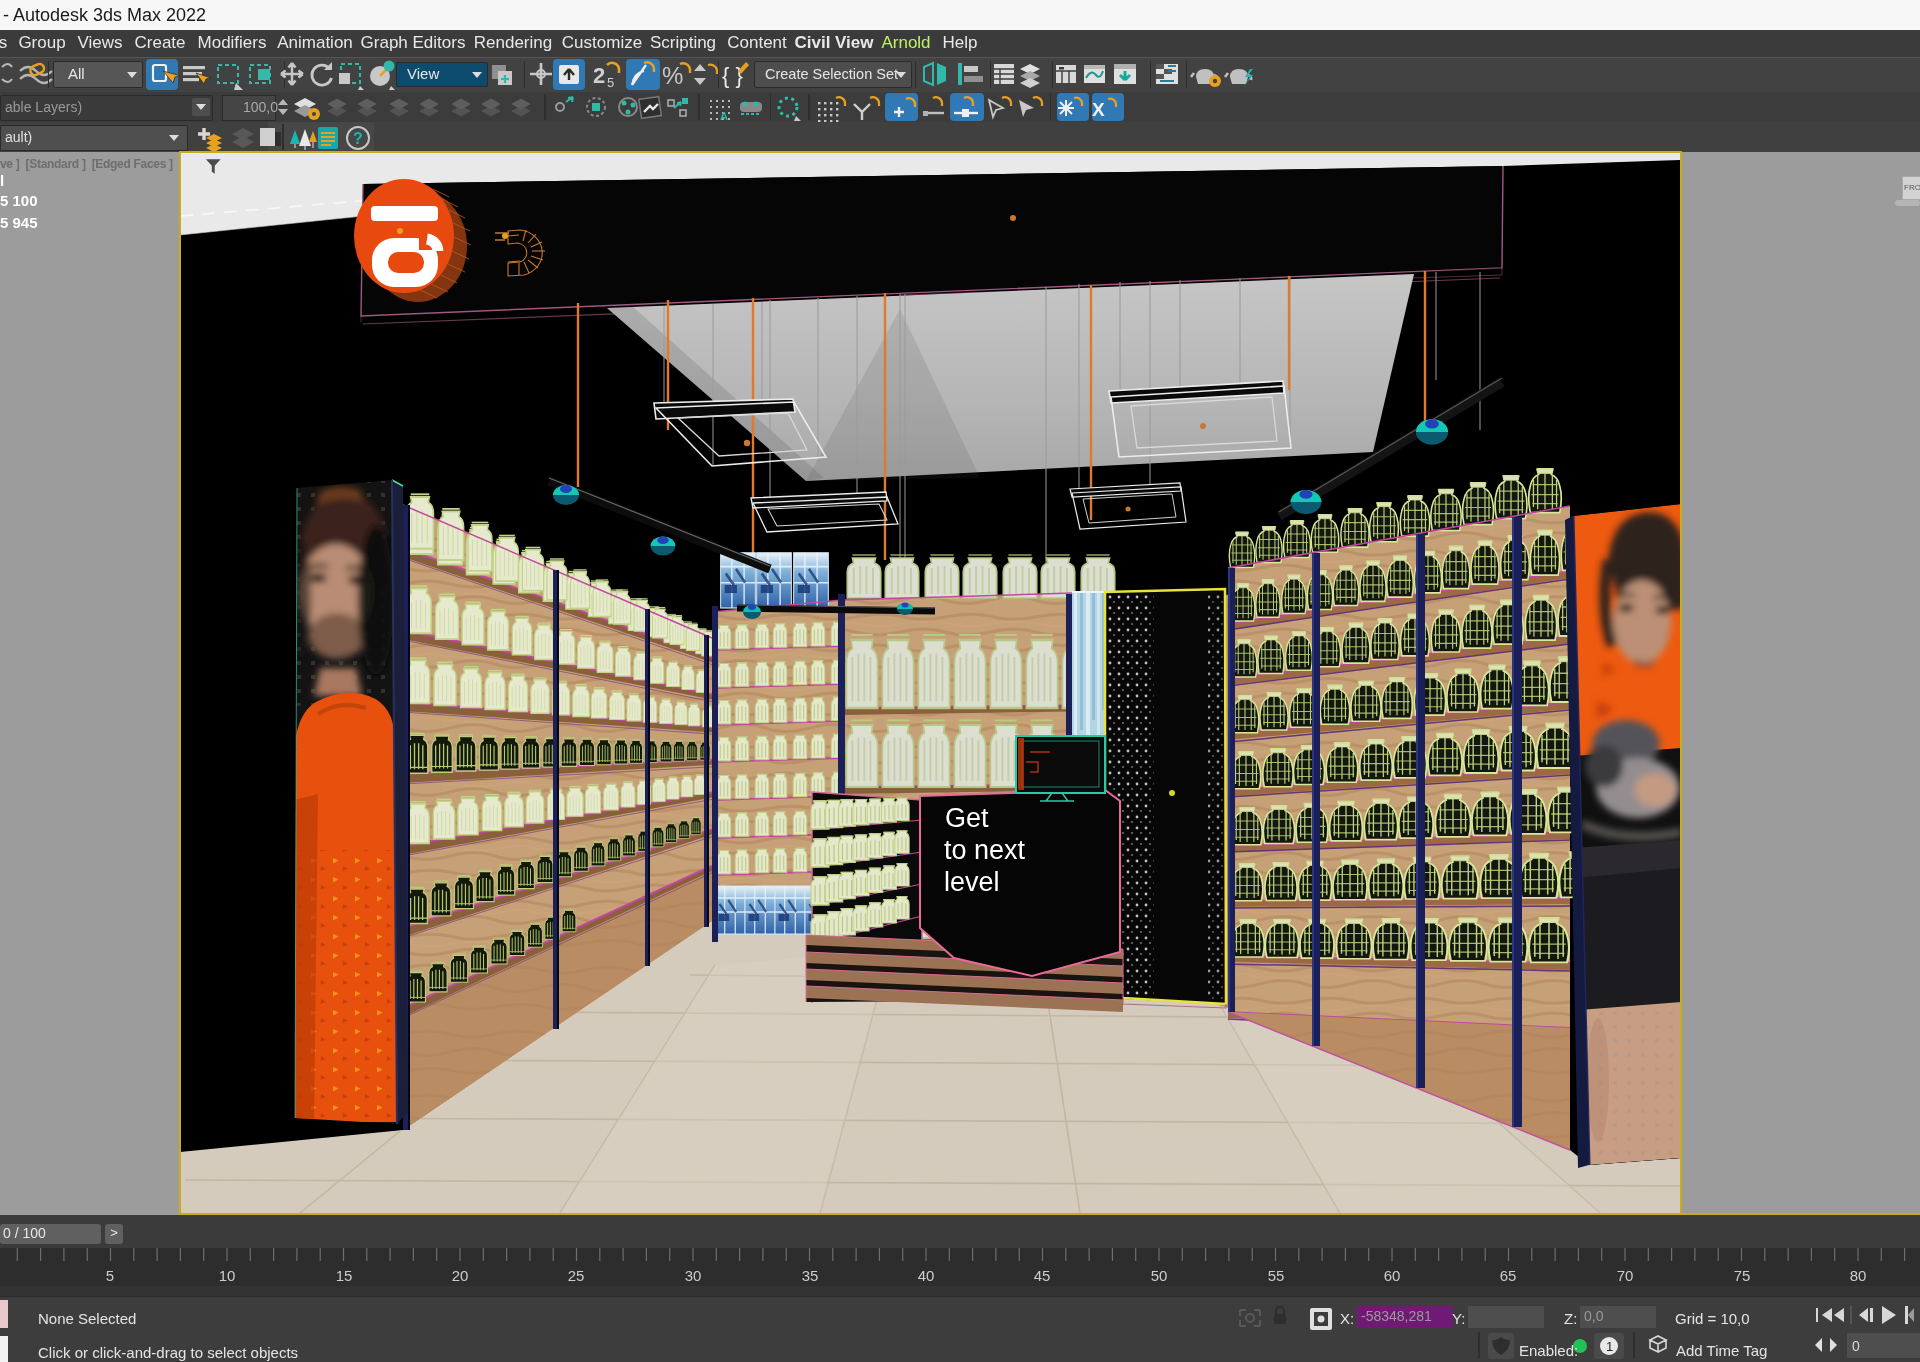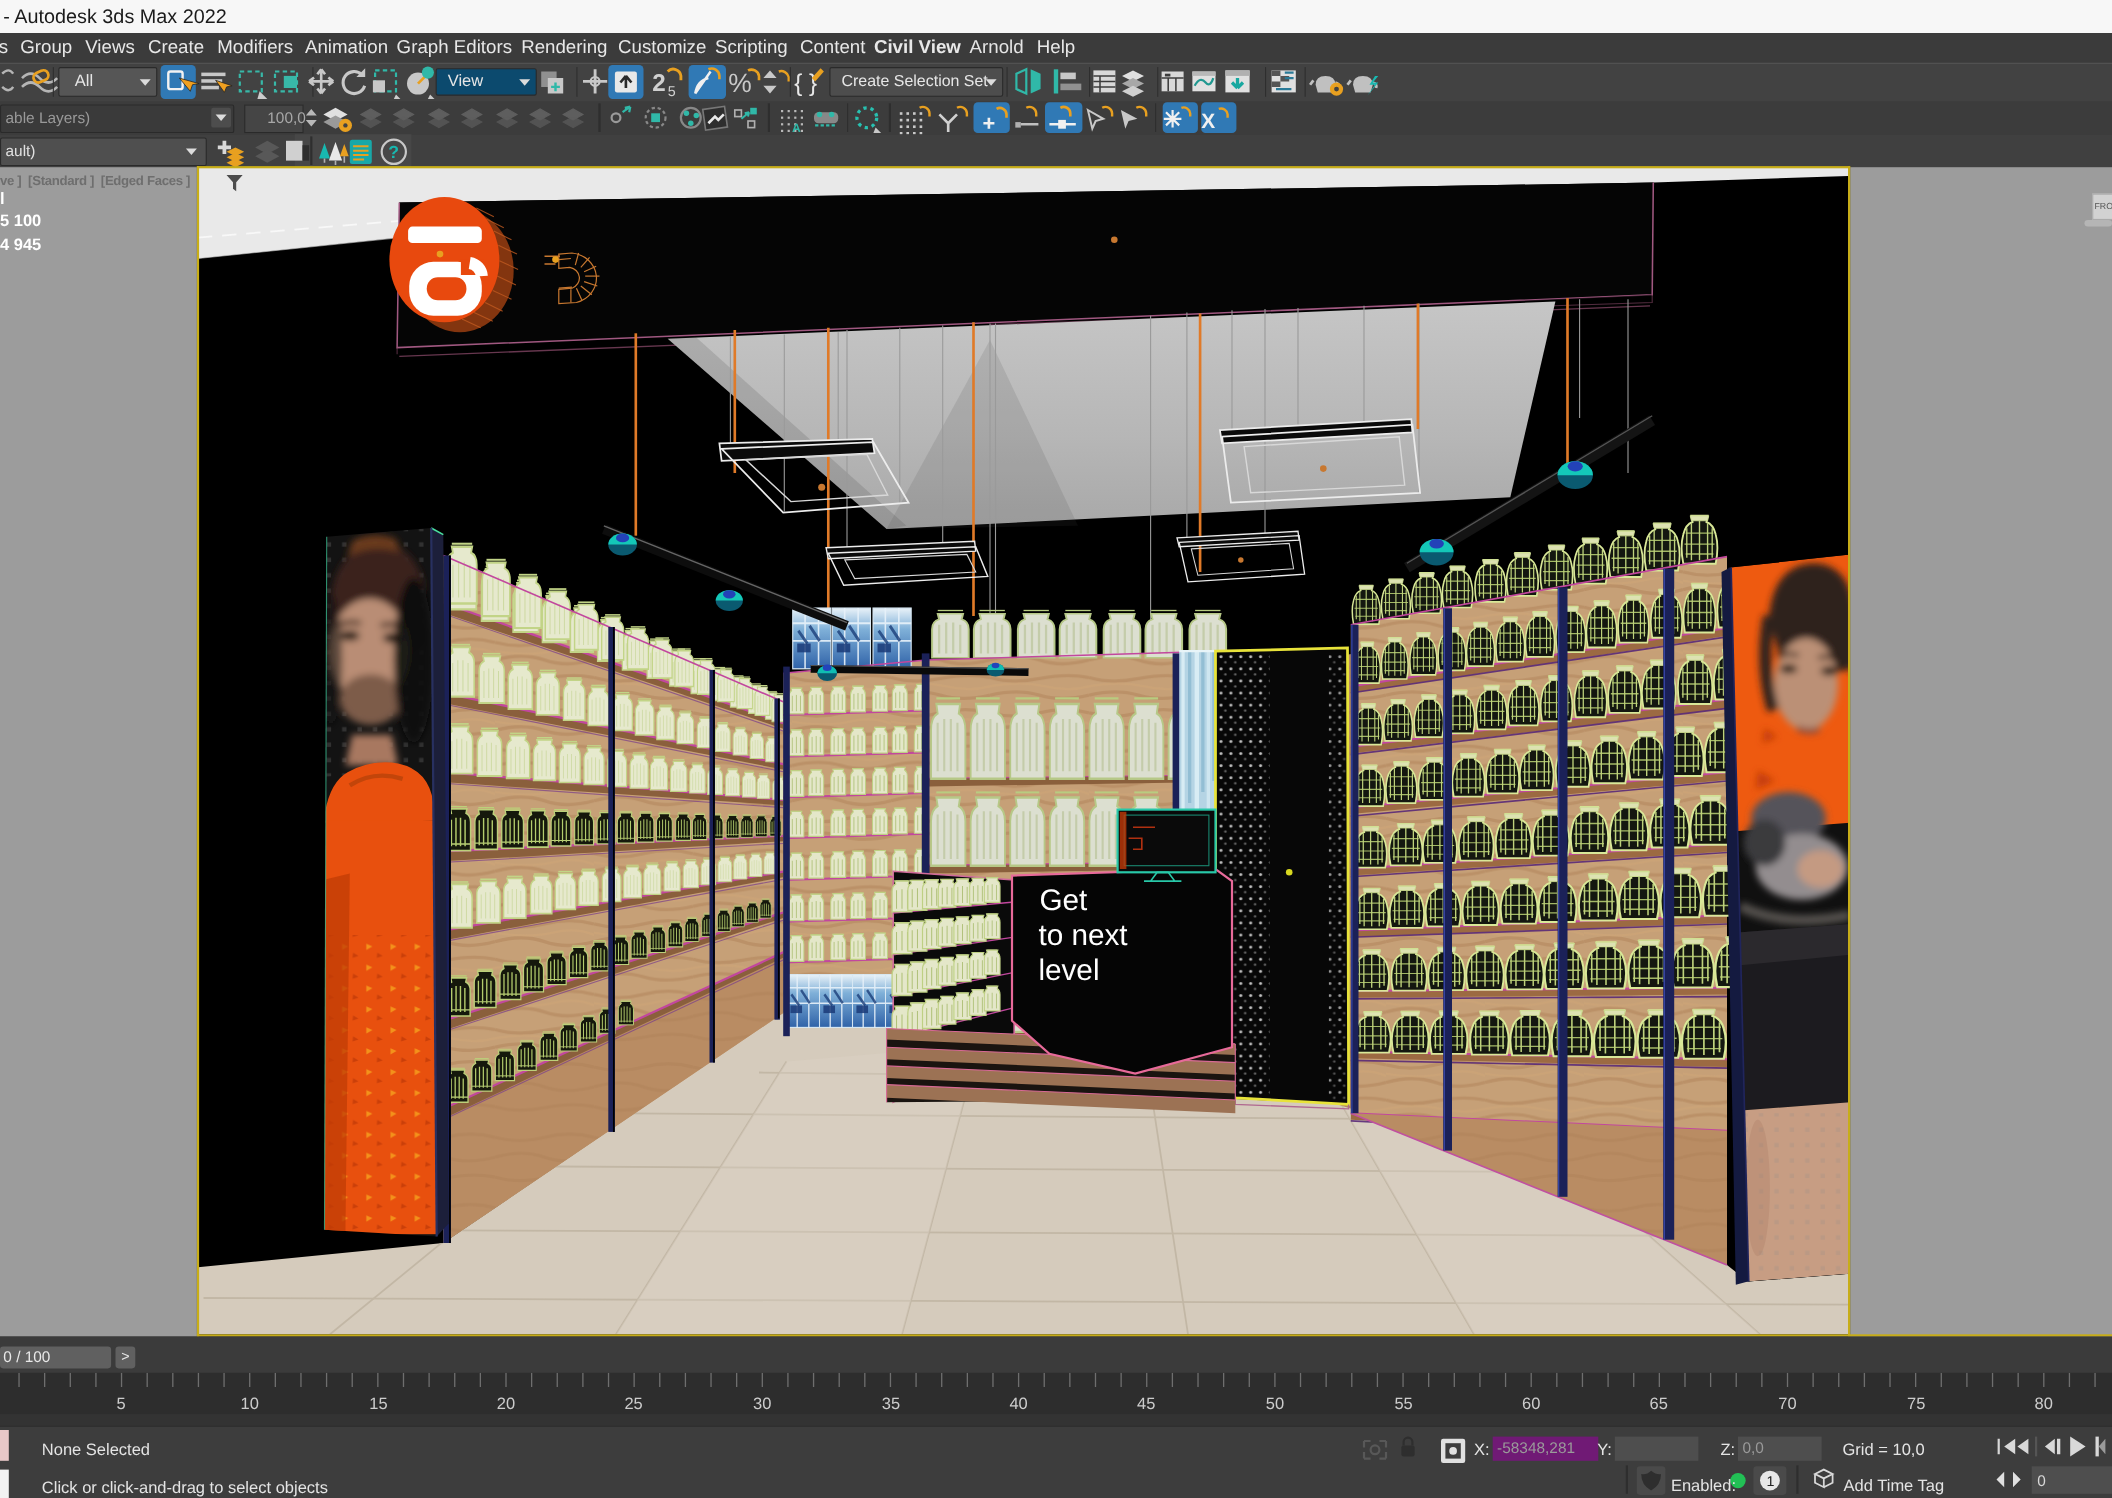--- a/index.html
+++ b/index.html
@@ -16,21 +16,21 @@
 <div style="position:absolute;left:100px;top:33px;font-size:17px;color:#e8e8e8;font-weight:normal;white-space:nowrap;letter-spacing:0;transform:translateX(-50%)">Views</div>
 <div style="position:absolute;left:160px;top:33px;font-size:17px;color:#e8e8e8;font-weight:normal;white-space:nowrap;letter-spacing:0;transform:translateX(-50%)">Create</div>
 <div style="position:absolute;left:232px;top:33px;font-size:17px;color:#e8e8e8;font-weight:normal;white-space:nowrap;letter-spacing:0;transform:translateX(-50%)">Modifiers</div>
 <div style="position:absolute;left:315px;top:33px;font-size:17px;color:#e8e8e8;font-weight:normal;white-space:nowrap;letter-spacing:0;transform:translateX(-50%)">Animation</div>
 <div style="position:absolute;left:413px;top:33px;font-size:17px;color:#e8e8e8;font-weight:normal;white-space:nowrap;letter-spacing:0;transform:translateX(-50%)">Graph Editors</div>
 <div style="position:absolute;left:513px;top:33px;font-size:17px;color:#e8e8e8;font-weight:normal;white-space:nowrap;letter-spacing:0;transform:translateX(-50%)">Rendering</div>
 <div style="position:absolute;left:602px;top:33px;font-size:17px;color:#e8e8e8;font-weight:normal;white-space:nowrap;letter-spacing:0;transform:translateX(-50%)">Customize</div>
 <div style="position:absolute;left:683px;top:33px;font-size:17px;color:#e8e8e8;font-weight:normal;white-space:nowrap;letter-spacing:0;transform:translateX(-50%)">Scripting</div>
 <div style="position:absolute;left:757px;top:33px;font-size:17px;color:#e8e8e8;font-weight:normal;white-space:nowrap;letter-spacing:0;transform:translateX(-50%)">Content</div>
 <div style="position:absolute;left:834px;top:33px;font-size:17px;color:#e8e8e8;font-weight:bold;white-space:nowrap;letter-spacing:0;transform:translateX(-50%)">Civil View</div>
-<div style="position:absolute;left:906px;top:33px;font-size:17px;color:#e5e5e5;font-weight:normal;white-space:nowrap;letter-spacing:0;transform:translateX(-50%)">Arnold</div>
+<div style="position:absolute;left:906px;top:33px;font-size:17px;color:#bef264;font-weight:normal;white-space:nowrap;letter-spacing:0;transform:translateX(-50%)">Arnold</div>
 <div style="position:absolute;left:960px;top:33px;font-size:17px;color:#e8e8e8;font-weight:normal;white-space:nowrap;letter-spacing:0;transform:translateX(-50%)">Help</div>
 <div class="abs" style="left:0;top:57px;width:1920px;height:35px;background:#424242;border-top:1px solid #555;border-bottom:1px solid #303030"></div>
 <div class="abs" style="left:0;top:92px;width:1920px;height:30px;background:#3c3c3c;border-bottom:1px solid #303030"></div>
 <div class="abs" style="left:0;top:122px;width:1920px;height:30px;background:#404040"></div>
 <svg class="abs" style="left:0;top:57px" width="1300" height="35" viewBox="0 0 1300 35">
 <path d="M2 10 q6 -6 10 0 M2 22 q6 6 10 0" stroke="#b5b5b5" stroke-width="2.2" fill="none"></path>
 <path d="M20 14 q8 -8 16 0 q8 8 16 0 M20 22 q8 -8 16 0 q8 8 16 0" stroke="#b5b5b5" stroke-width="2.4" fill="none"></path>
 <rect x="30" y="8" width="14" height="9" rx="4.5" fill="none" stroke="#e8a020" stroke-width="2.5" transform="rotate(-25 37 12)"></rect>
 <rect x="48" y="4" width="1" height="27" fill="#2e2e2e"></rect>
 <rect x="146" y="2" width="32" height="31" rx="4" fill="#3079b5"></rect>
@@ -288,21 +288,21 @@
       <path d="M105 22 v4 M115 24 v4 M123 20 v6" stroke="#b0b0b0" stroke-width="1.5"></path>
 <rect x="128" y="5" width="20" height="22" rx="2" fill="#18a8a8"></rect>
       <path d="M131 11 h14 M131 15 h14 M131 19 h14 M131 23 h10" stroke="#e8a020" stroke-width="1.8"></path>
 <circle cx="168" cy="16" r="11" fill="none" stroke="#c8c8c8" stroke-width="2"></circle>
       <text x="163" y="22" font-size="16" fill="#18b8b0" font-weight="bold">?</text>
 </svg>
 <div class="abs" style="left:0;top:152px;width:179px;height:1063px;background:#9c9c9c"></div>
 <div style="position:absolute;left:0px;top:157px;font-size:12px;color:#ececec;font-weight:normal;white-space:nowrap;letter-spacing:0"><span style="color:#6e6e6e;font-weight:bold;letter-spacing:-0.3px">ve ]&nbsp; [Standard ]&nbsp; [Edged Faces ]</span></div>
 <div style="position:absolute;left:0px;top:172px;font-size:15px;color:#ffffff;font-weight:bold;white-space:nowrap;letter-spacing:0">l</div>
 <div style="position:absolute;left:0px;top:192px;font-size:15px;color:#ffffff;font-weight:bold;white-space:nowrap;letter-spacing:0">5 100</div>
-<div style="position:absolute;left:0px;top:214px;font-size:15px;color:#ffffff;font-weight:bold;white-space:nowrap;letter-spacing:0">4 945</div>
+<div style="position:absolute;left:0px;top:214px;font-size:15px;color:#ffffff;font-weight:bold;white-space:nowrap;letter-spacing:0">5 945</div>
 <div class="abs" style="left:1682px;top:152px;width:238px;height:1063px;background:#9c9c9c"></div>
 <div class="abs" style="left:1902px;top:176px;width:18px;height:22px;background:#d2d2d2;border:1px solid #aaa;font-size:8px;color:#555">
       <div style="margin:6px 0 0 1px">FRO</div>
     </div>
 <div class="abs" style="left:1895px;top:200px;width:25px;height:6px;background:#b5b5b5;border-radius:3px"></div>
 <svg class="abs" style="left:179px;top:152px" width="1502" height="1061" viewBox="179 152 1502 1061">
 <defs>
 <pattern id="wood" width="90" height="64" patternUnits="userSpaceOnUse">
 <rect width="90" height="64" fill="#c6a077"></rect>
 <path d="M0 8 q22 6 45 0 t45 0 M0 24 q25 -7 45 0 t45 0 M0 40 q20 6 45 1 t45 -1 M0 56 q25 -6 45 0 t45 0" stroke="#a87a4e" stroke-width="3" fill="none" opacity="0.38"></path>

